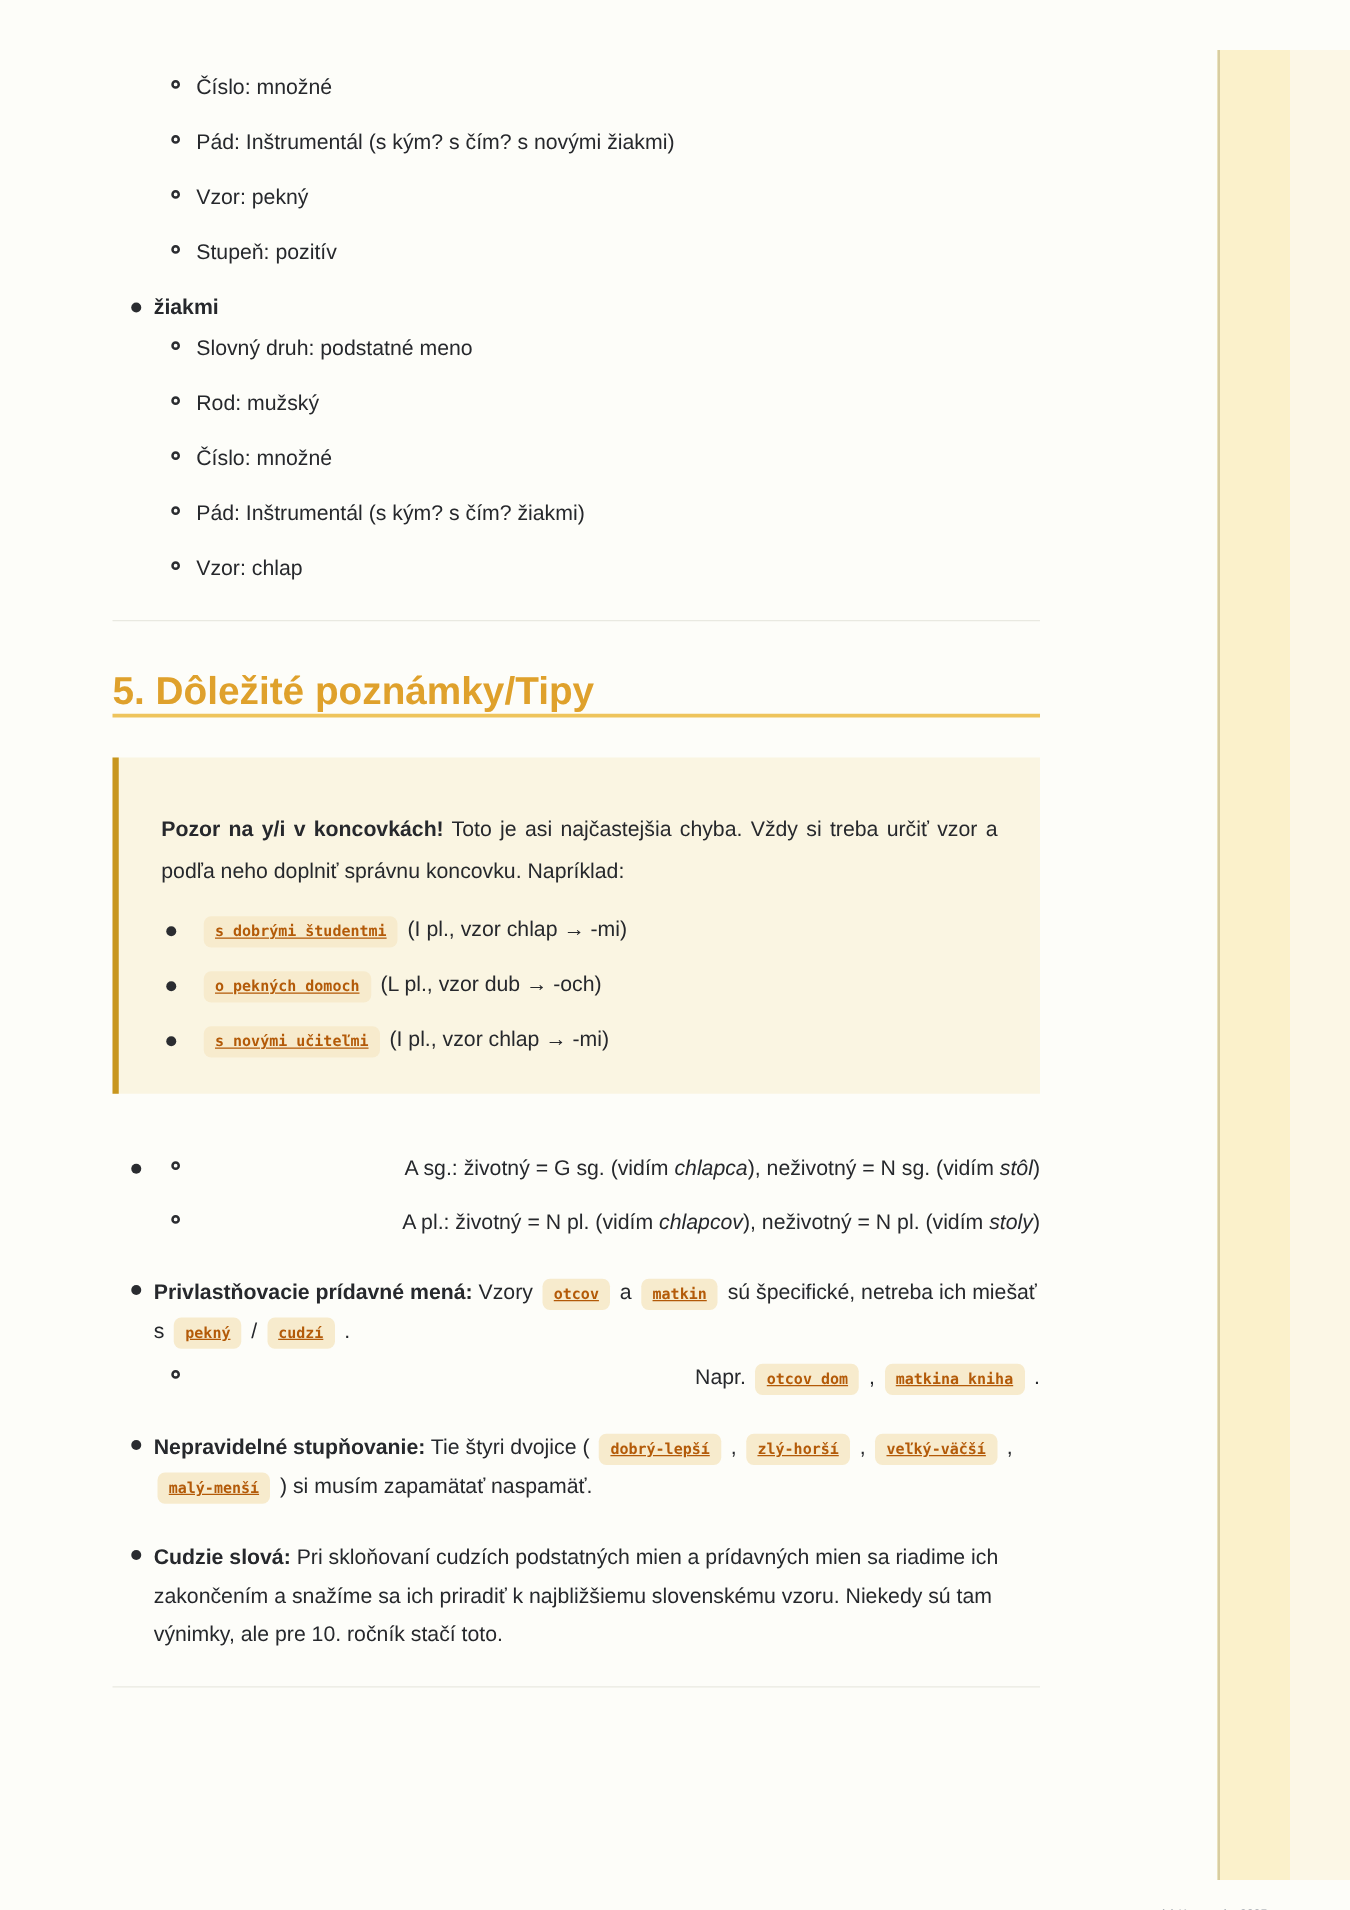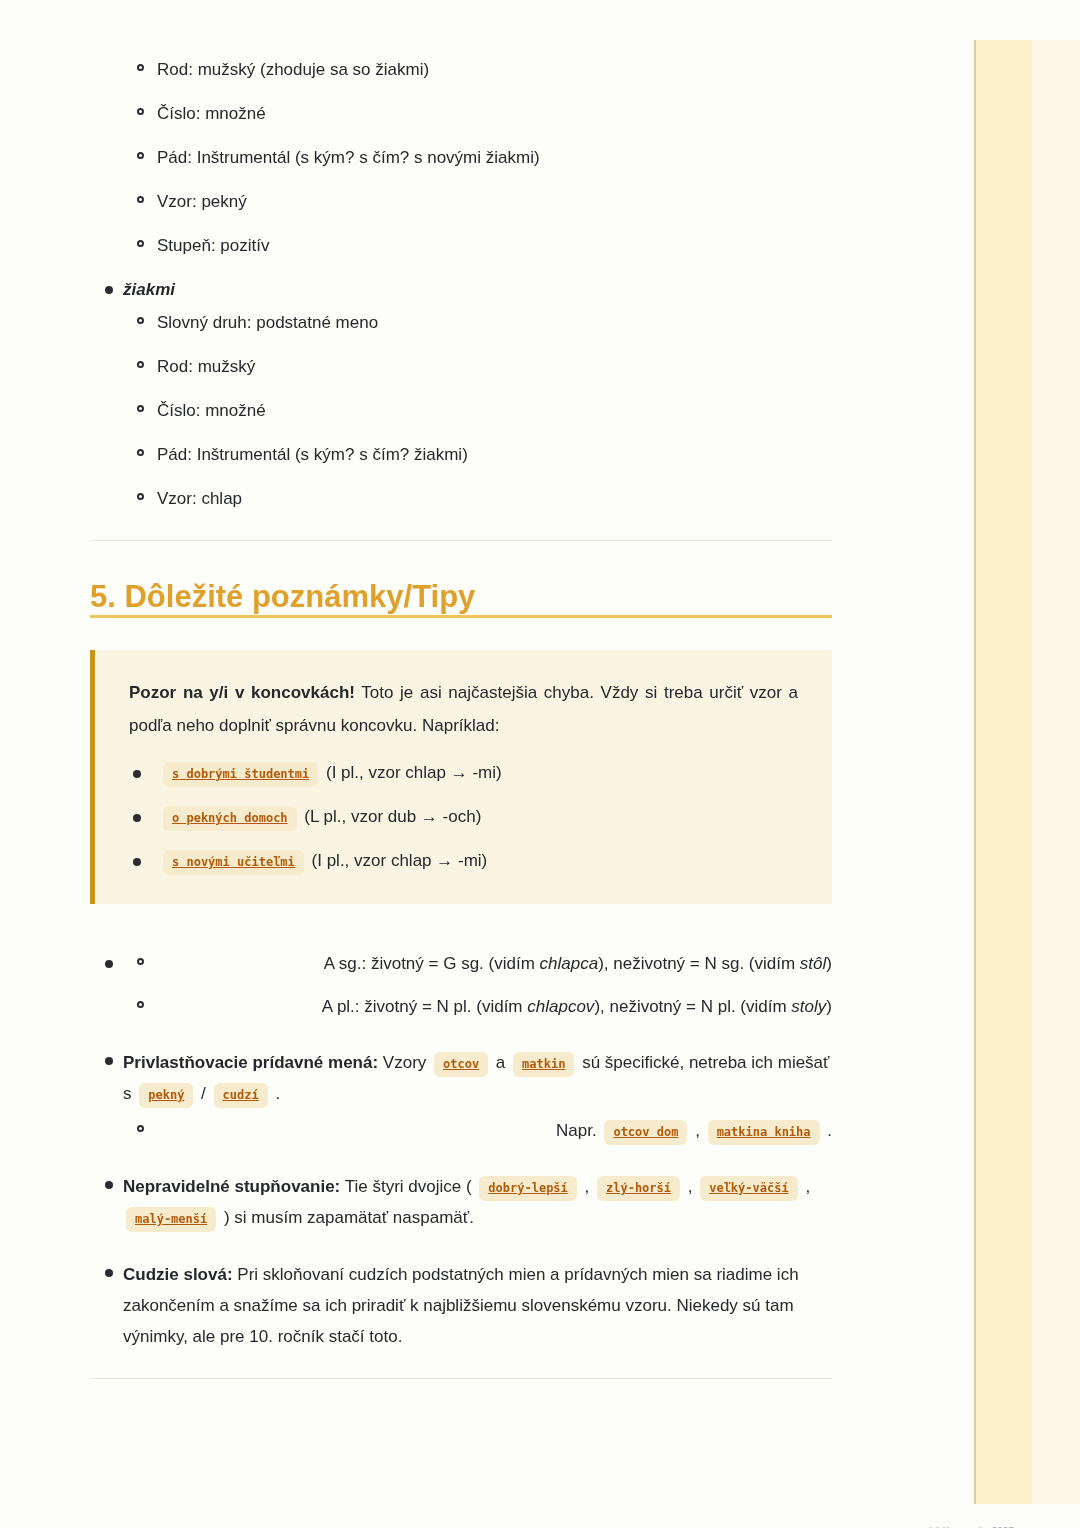--- a/index.html
+++ b/index.html
@@ -58,21 +58,20 @@
 
   
   .term-block {
     position: relative;
     padding-left: 33px;
     margin-top: 10px;
     margin-bottom: 6px;
     font-size: 17px;
     line-height: 27px;
     font-weight: bold;
-    font-style: italic;
   }
 
   hr.divider {
     border: none;
     border-top: 1px solid #e9e9e1;
     margin: 28px 0 0 0;
   }
 
   .section-heading {
     margin: 38px 0 0 0;
@@ -81,21 +80,21 @@
     font-weight: bold;
     color: var(--accent, #dfa12c);
     border-bottom: 3px solid var(--accent-underline, #eec45c);
   }
 
   
   .callout {
     margin-top: 32px;
     background: var(--callout-bg, #faf5e2);
     border-left: 5px solid var(--callout-border, #c8961e);
-    padding: 26px 34px 26px 34px;
+    padding: 41px 34px 26px 34px;
   }
   .callout-lead {
     margin: 0 0 16px 0;
     font-size: 17px;
     line-height: 33px;
     text-align: justify;
   }
   ul.examples > li {
     padding-left: 31px;
     line-height: 30px;
@@ -154,21 +153,20 @@
 </head>
 <body>
 
 <div class="page">
   <div class="stripe-outer"></div>
   <div class="stripe-inner"></div>
 
   <div class="content">
 
     <ul class="blist circle-l2">
-        <li><span class="marker-circle"></span><span>Rod: mužský (zhoduje sa so žiakmi)</span></li>
         <li><span class="marker-circle"></span><span>Číslo: množné</span></li>
         <li><span class="marker-circle"></span><span>Pád: Inštrumentál (s kým? s čím? s novými žiakmi)</span></li>
         <li><span class="marker-circle"></span><span>Vzor: pekný</span></li>
         <li><span class="marker-circle"></span><span>Stupeň: pozitív</span></li>
       </ul>
 
     <div class="term-block">
       <span class="marker-disc"></span>
       <strong>žiakmi</strong>
     </div>

